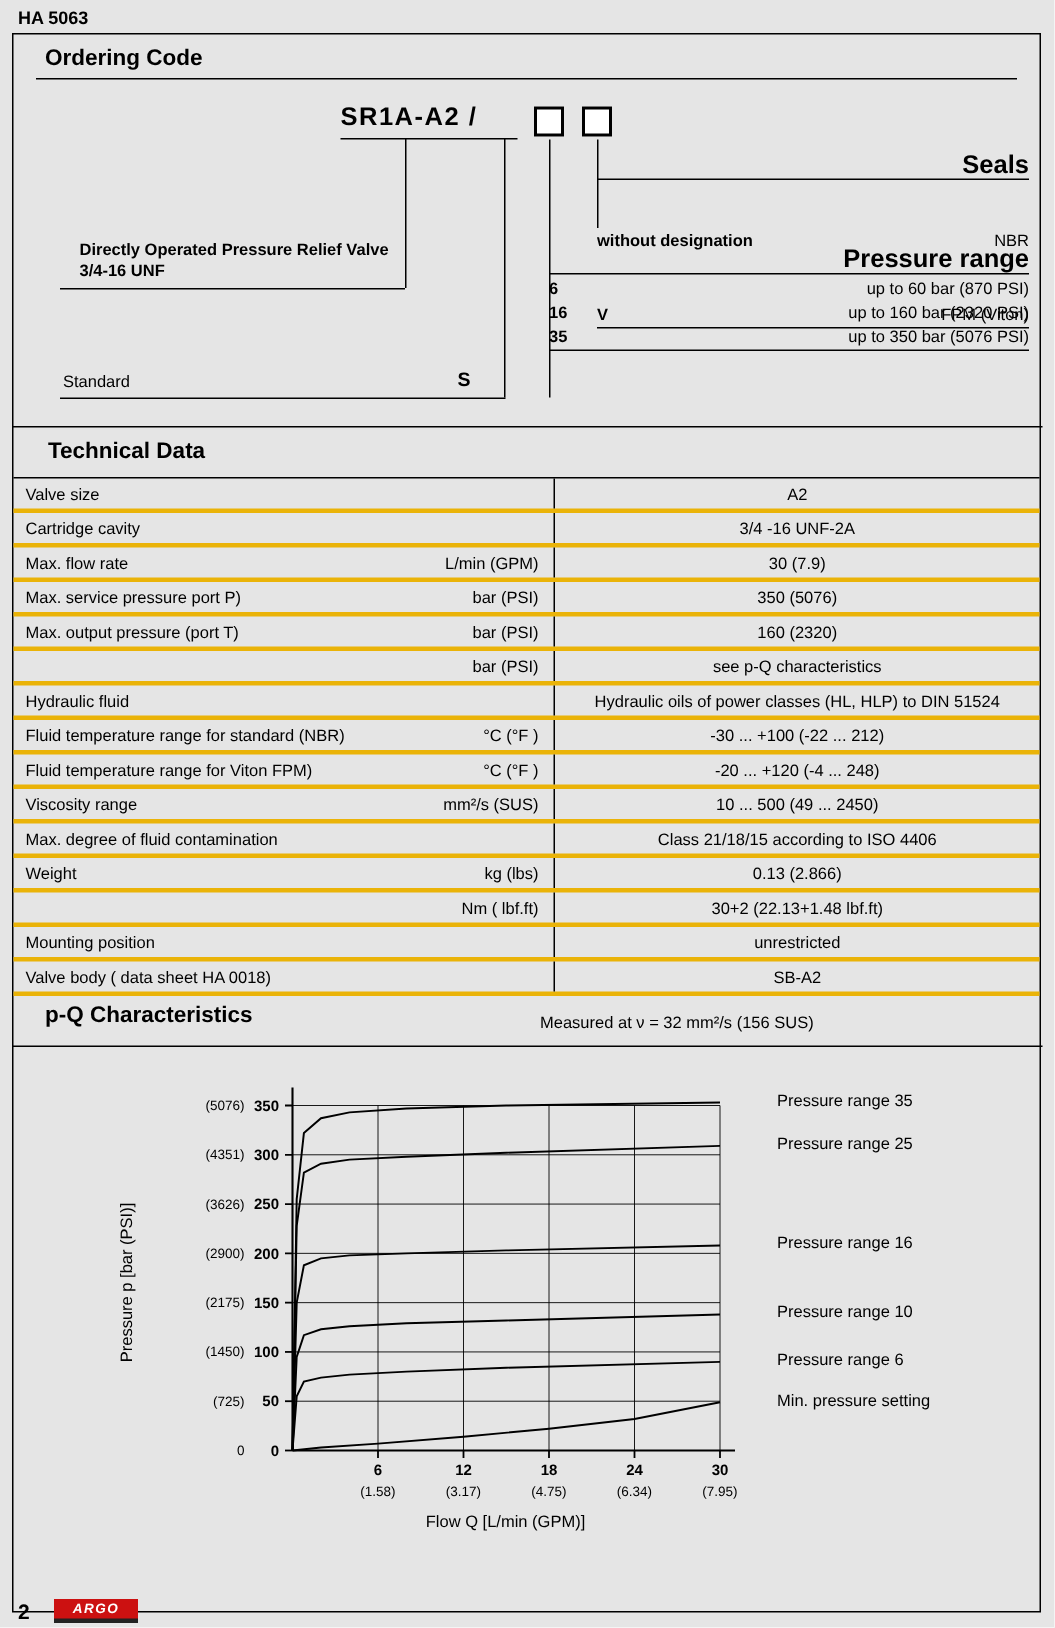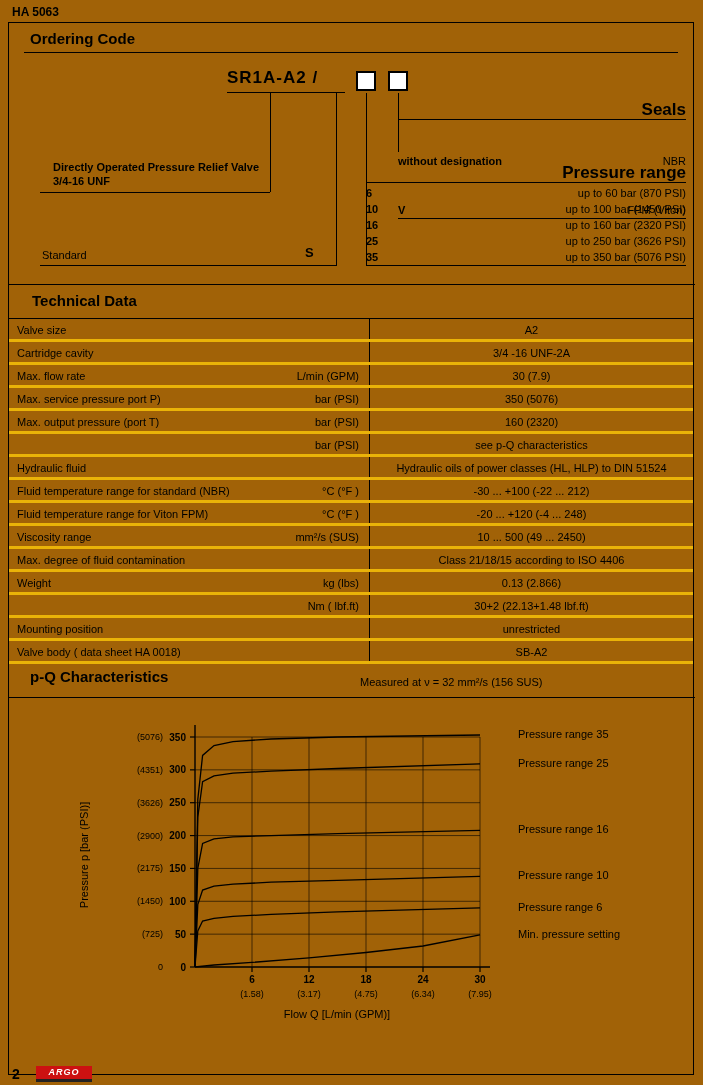--- a/index.html
+++ b/index.html
@@ -1,17 +1,17 @@
 <!DOCTYPE html>
 <html><head>
 <meta charset="utf-8">
 <style>
   html,body{margin:0;padding:0;background:#fff;}
   body{font-family:"Liberation Sans",sans-serif;color:#000;}
-  .page{position:relative;width:703px;height:1085px;background:#a16207;overflow:hidden;}
+  .page{position:relative;width:703px;height:1085px;background:#e5e5e5;overflow:hidden;}
   .frame{position:absolute;left:8px;top:22px;width:686px;height:1053px;border:1px solid #000;box-sizing:border-box;pointer-events:none;}
   .rule{position:absolute;height:1px;background:#000;}
   .vrule{position:absolute;width:1px;background:#000;}
   .doc-code{position:absolute;left:12px;top:5px;font-size:12px;font-weight:bold;}
   .sec-h{position:absolute;margin:0;font-size:15px;font-weight:bold;}
   .model{position:absolute;left:227px;top:68px;font-size:17px;font-weight:bold;letter-spacing:1px;}
   .code-box{position:absolute;width:20px;height:20px;border:2px solid #000;box-sizing:border-box;background:#fff;}
   .oc-block{position:absolute;border-bottom:1px solid #000;background:transparent;}
   .oc-heading{font-weight:bold;font-size:17px;text-align:right;border-bottom:1px solid #000;padding-bottom:2px;margin-bottom:2px;height:14px;line-height:14px;}
   .oc-row{display:flex;justify-content:space-between;font-size:11px;height:16px;line-height:16px;}
@@ -77,30 +77,22 @@
   </div>
 
   <div class="oc-block" style="left:366px;top:166px;width:320px;">
     <div class="oc-heading">Pressure range</div>
     <div id="pr-rows">
         <div class="oc-row">
           <span class="oc-code">6</span>
           <span>up to 60 bar (870 PSI)</span>
         </div>
         <div class="oc-row">
-          <span class="oc-code">10</span>
-          <span>up to 100 bar (1450 PSI)</span>
-        </div>
-        <div class="oc-row">
           <span class="oc-code">16</span>
           <span>up to 160 bar (2320 PSI)</span>
-        </div>
-        <div class="oc-row">
-          <span class="oc-code">25</span>
-          <span>up to 250 bar (3626 PSI)</span>
         </div>
         <div class="oc-row">
           <span class="oc-code">35</span>
           <span>up to 350 bar (5076 PSI)</span>
         </div>
       </div>
   </div>
 
   <div class="rule" style="left:8px;top:284px;width:687px;"></div>
   <h1 class="sec-h" style="left:32px;top:292px;">Technical Data</h1>

